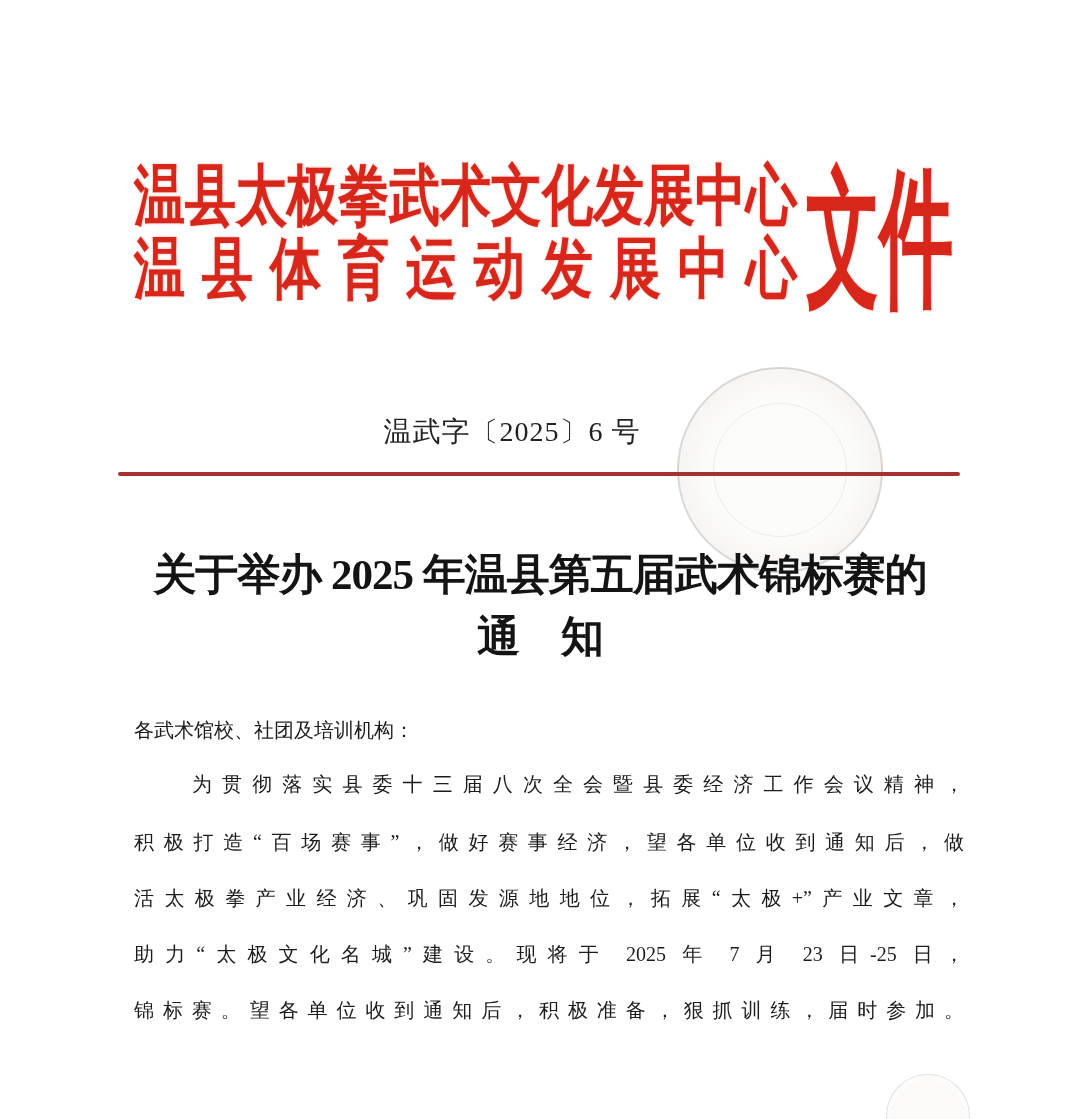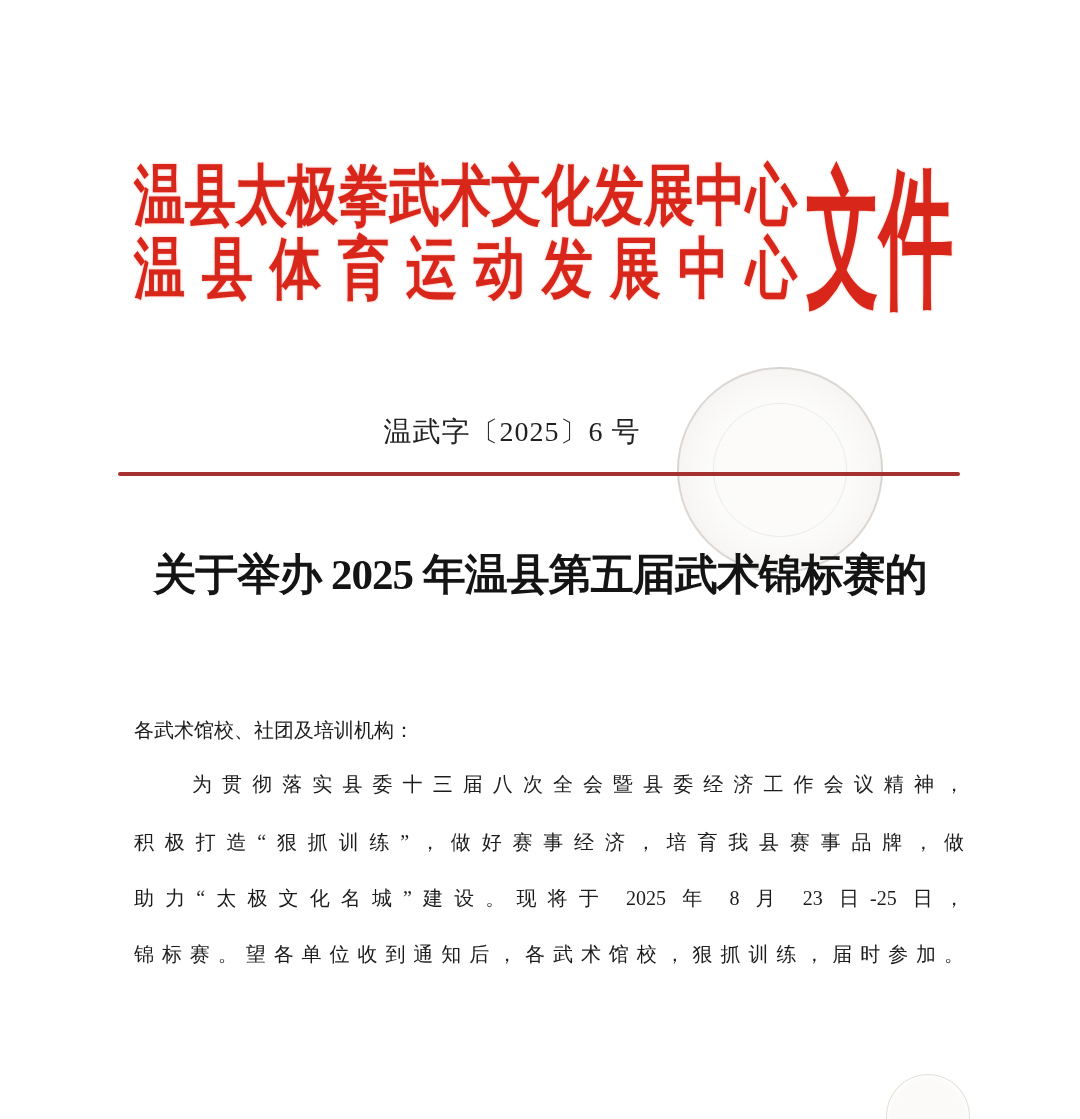--- a/index.html
+++ b/index.html
@@ -176,24 +176,26 @@
       <div class="org-line-2">温县体育运动发展中心</div>
     </div>
     <div class="doc-type">文件</div>
 
     <div class="doc-number">温武字〔2025〕6 号</div>
 
     <div class="divider"></div>
 
     <div class="title-block">
       <div class="title-line">关于举办 2025 年温县第五届武术锦标赛的</div>
+      <div class="title-line">通　知</div>
     </div>
 
     <div class="body-text">
       <div class="body-line">各武术馆校、社团及培训机构：</div>
       <div class="body-line pline indent">为贯彻落实县委十三届八次全会暨县委经济工作会议精神，</div>
-      <div class="body-line pline">积极打造“狠抓训练”，做好赛事经济，培育我县赛事品牌，做</div>
-      <div class="body-line pline">助力“太极文化名城”建设。现将于 2025 年 8 月 23 日-25 日，</div>
-      <div class="body-line pline">锦标赛。望各单位收到通知后，各武术馆校，狠抓训练，届时参加。</div>
+      <div class="body-line pline">积极打造“百场赛事”，做好赛事经济，望各单位收到通知后，做</div>
+      <div class="body-line pline">活太极拳产业经济、巩固发源地地位，拓展“太极+”产业文章，</div>
+      <div class="body-line pline">助力“太极文化名城”建设。现将于 2025 年 7 月 23 日-25 日，</div>
+      <div class="body-line pline">锦标赛。望各单位收到通知后，积极准备，狠抓训练，届时参加。</div>
     </div>
   </div>
 
 </div>
 
 </body></html>

